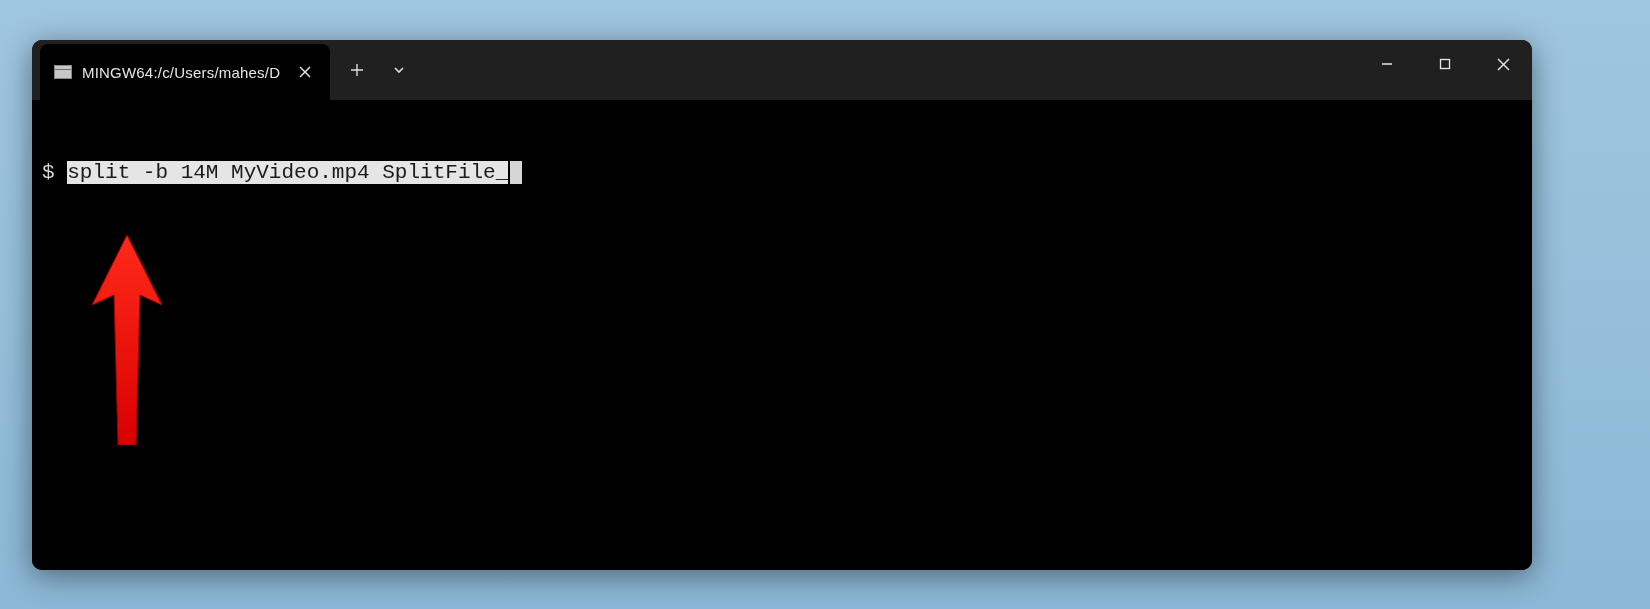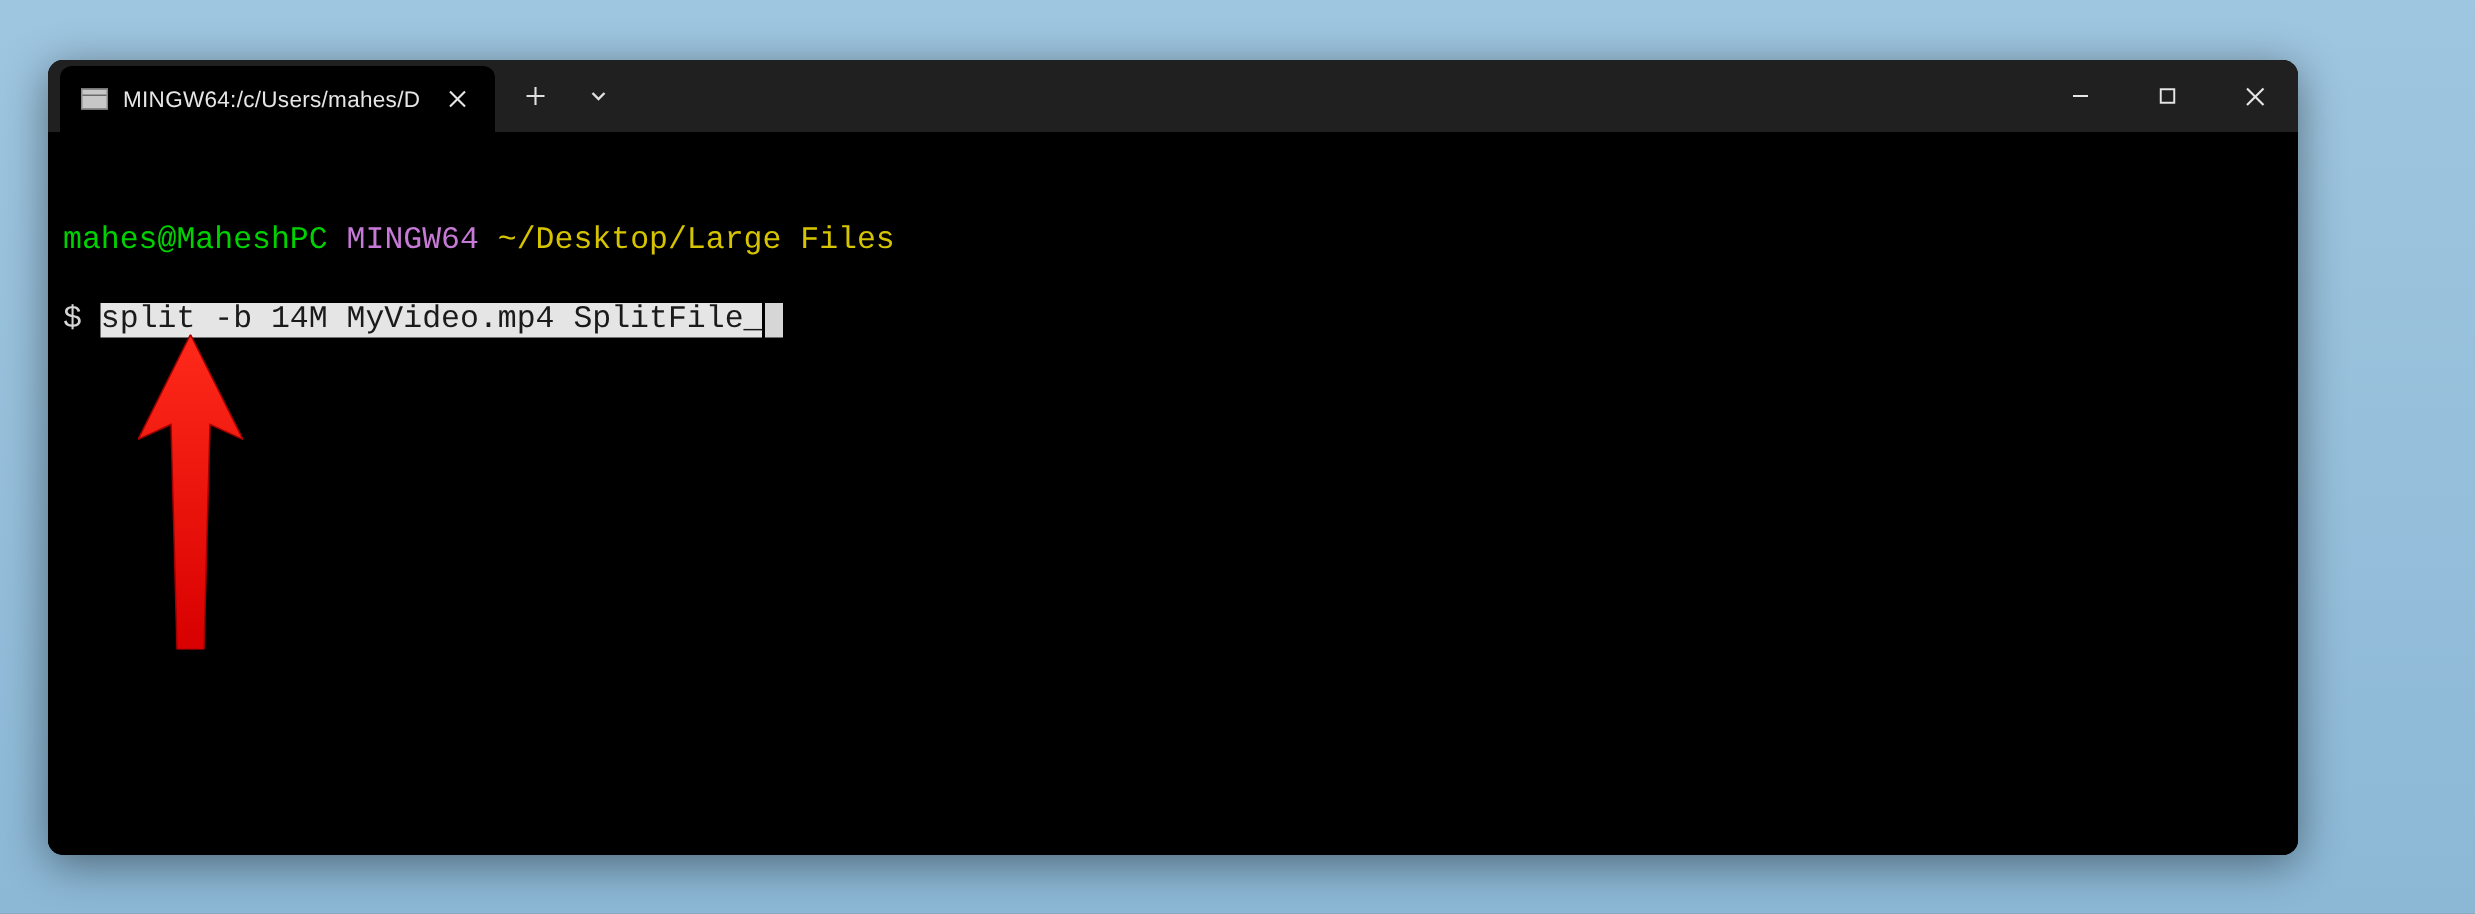--- a/index.html
+++ b/index.html
@@ -20,21 +20,21 @@
     height: 530px;
     background: #000;
     border-radius: 10px;
     box-shadow: 0 6px 30px rgba(0,0,0,0.45);
     overflow: hidden;
     display: flex;
     flex-direction: column;
   }
 
   .titlebar {
-    height: 48px;
+    height: 60px;
     background: #202020;
     display: flex;
     align-items: stretch;
     user-select: none;
   }
 
   .tab {
     display: flex;
     align-items: center;
     background: #000;
@@ -212,21 +212,20 @@
       <div class="win-btn close">
         <svg viewBox="0 0 13 13">
           <line x1="1" y1="1" x2="12" y2="12" stroke="#e6e6e6" stroke-width="1.4"></line>
           <line x1="12" y1="1" x2="1" y2="12" stroke="#e6e6e6" stroke-width="1.4"></line>
         </svg>
       </div>
     </div>
   </div>
 
   <div class="terminal-body">
-<span class="line"><span class="usr">mahes@MaheshPC</span> <span class="env">MINGW64</span> <span class="path">~/Desktop/Large Files</span></span>
 <span class="line"><span class="prompt">$</span> <span class="seltext">split -b 14M MyVideo.mp4 SplitFile_</span><span class="cursor-block"></span></span>
 
     <svg class="arrow" viewBox="0 0 70 210">
       <defs>
         <linearGradient id="arrgrad" x1="0" y1="0" x2="0" y2="1">
           <stop offset="0%" stop-color="#ff2a1a"></stop>
           <stop offset="100%" stop-color="#d80000"></stop>
         </linearGradient>
       </defs>
       <polygon points="35,0 70,70 48,60 44,210 26,210 22,60 0,70" fill="url(#arrgrad)" stroke="#a00000" stroke-width="1"></polygon>

